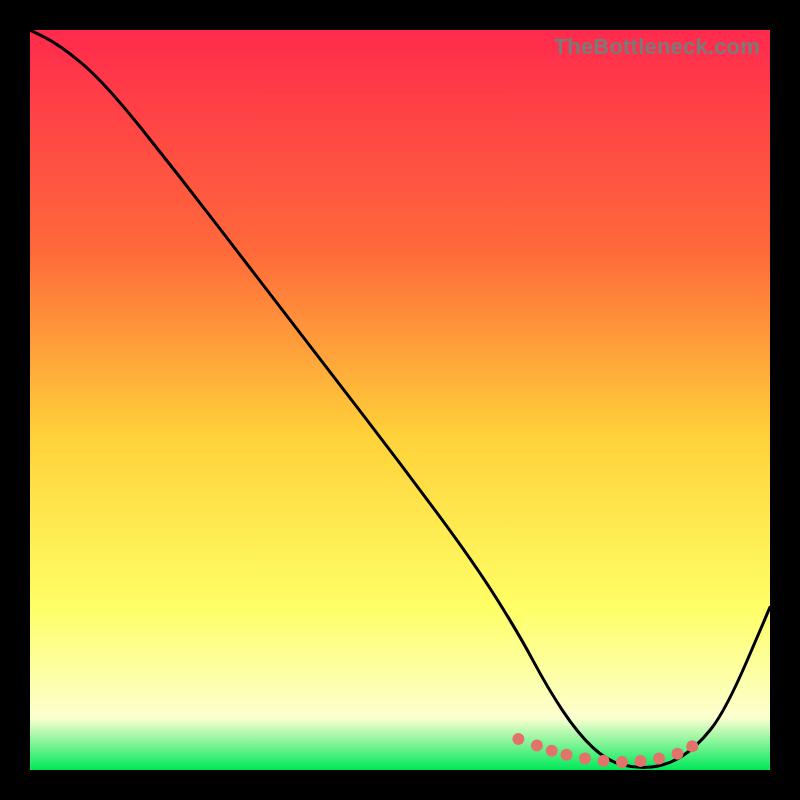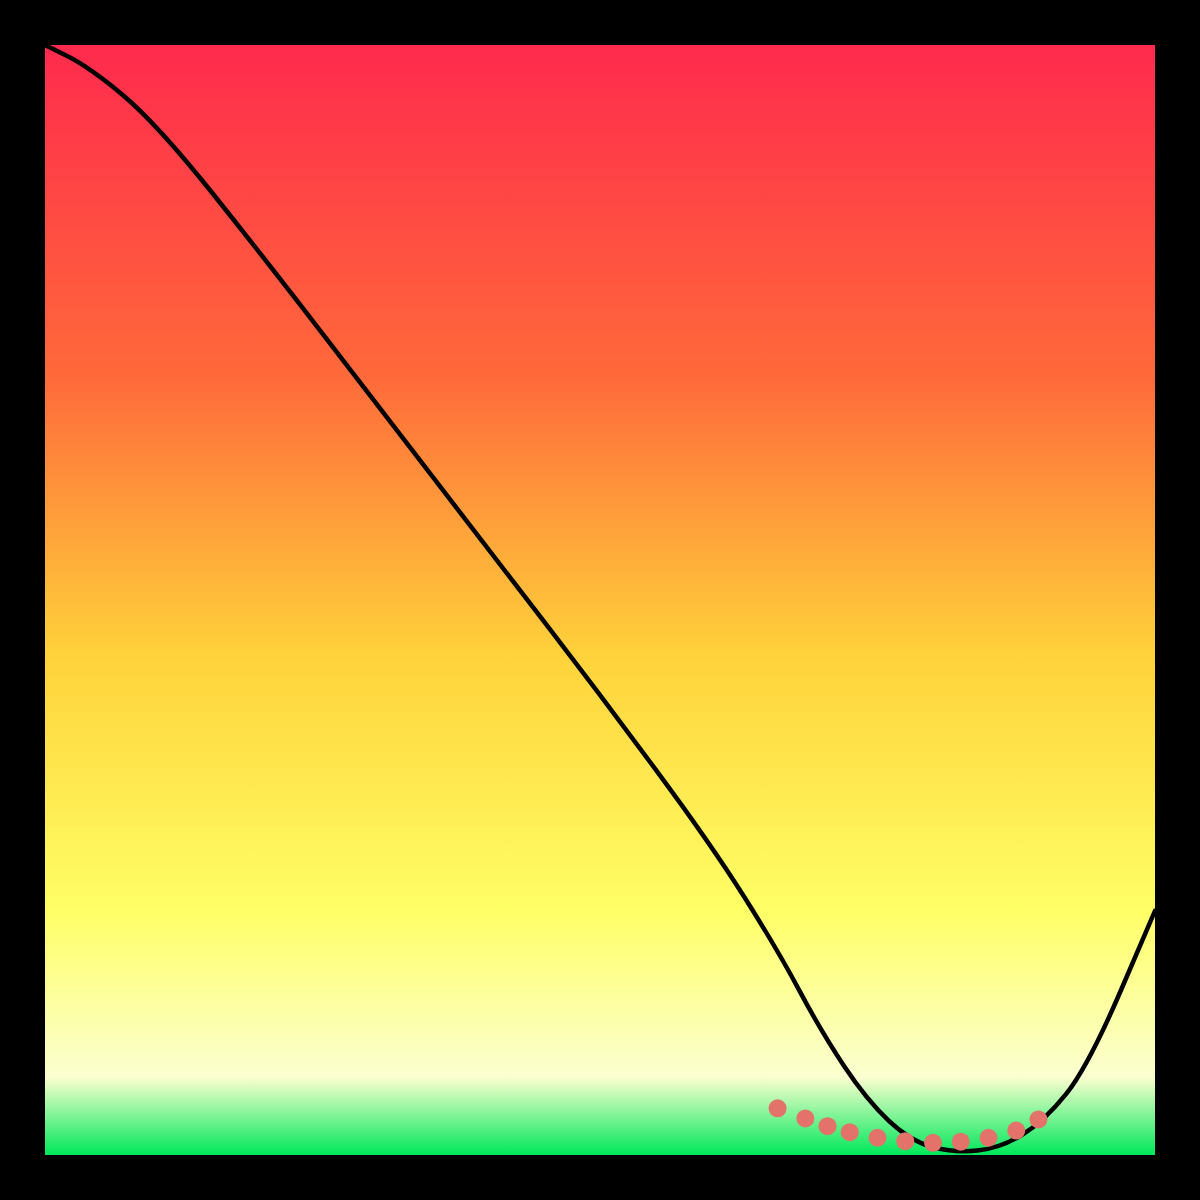--- a/index.html
+++ b/index.html
@@ -30,20 +30,21 @@
     z-index: 20;
   }
   svg {
     display: block;
   }
 </style>
 </head>
 <body>
 
 <div class="frame">
+  <div class="watermark">TheBottleneck.com</div>
 
   <svg id="chart-svg" width="740" height="740" viewBox="0 0 740 740">
     <defs>
       <linearGradient id="bgGrad" x1="0" y1="0" x2="0" y2="1">
         <stop id="g0" offset="0%" stop-color="#ff2a4d"></stop>
         <stop id="g1" offset="30%" stop-color="#ff6a3a"></stop>
         <stop id="g2" offset="55%" stop-color="#ffd23a"></stop>
         <stop id="g3" offset="78%" stop-color="#ffff66"></stop>
         <stop id="g4" offset="93%" stop-color="#fbffd0"></stop>
         <stop id="g5" offset="100%" stop-color="#00e85a"></stop>

